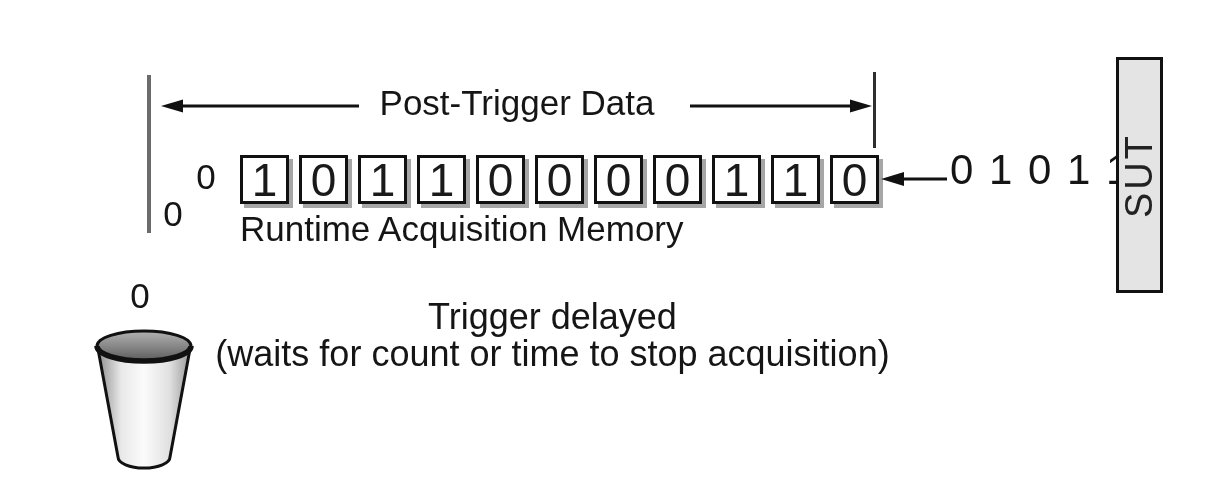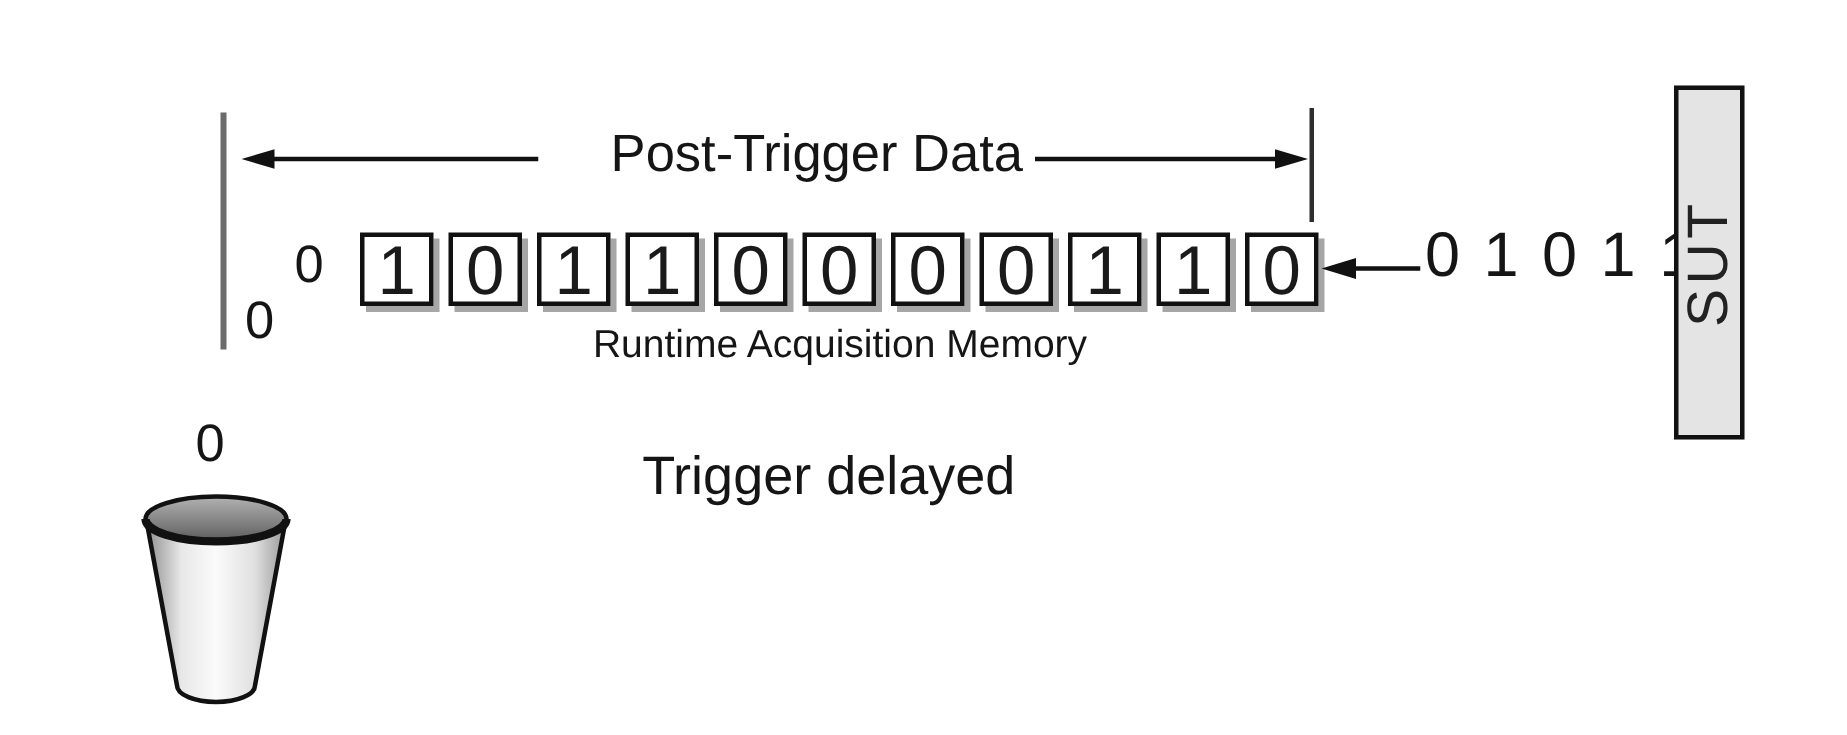--- a/index.html
+++ b/index.html
@@ -7,39 +7,39 @@
     position:relative;width:1231px;height:490px;background:#ffffff;overflow:hidden;
     font-family:"Liberation Sans","DejaVu Sans",sans-serif;color:#111111;
   }
   .abs{position:absolute;}
   .lbl{color:#151515;}
   
   #left-line{left:147px;top:75px;width:4px;height:158px;background:#6b6b6b;}
   #right-line{left:873px;top:72px;width:3px;height:76px;background:#2e2e2e;}
   
   #arrow-left-svg{left:161px;top:98px;}
-  #post-trigger-label{left:352px;top:84px;width:330px;text-align:right;font-size:35px;line-height:38px;white-space:nowrap;}
+  #post-trigger-label{left:352px;top:84px;width:330px;text-align:center;font-size:35px;line-height:38px;white-space:nowrap;}
   #arrow-right-svg{left:690px;top:98px;}
   
   #pre-bit{left:188px;top:151px;width:36px;text-align:center;font-size:35px;line-height:52px;}
   #memory-row{left:240px;top:155px;display:flex;gap:10px;}
   .mem-cell{
     width:49px;height:49px;box-sizing:border-box;border:3px solid #111;background:#ffffff;
     box-shadow:4px 4px 0 #a6a6a6;font-size:46px;line-height:44px;text-align:center;color:#1a1a1a;
   }
   #incoming-arrow-svg{left:881px;top:170px;}
   #incoming-bits{left:950px;top:148px;font-size:42px;line-height:44px;letter-spacing:2px;white-space:nowrap;}
   
   #sut-box{
     left:1116px;top:57px;width:47px;height:236px;box-sizing:border-box;
     background:#e4e4e4;border:3px solid #111;display:flex;align-items:center;justify-content:center;
   }
   #sut-box .vtext{transform:rotate(-90deg);font-size:38px;letter-spacing:3px;white-space:nowrap;color:#222;}
   
-  #runtime-label{left:240px;top:210px;width:640px;text-align:center;font-size:26px;line-height:38px;white-space:nowrap;}
+  #runtime-label{left:240px;top:210px;width:640px;font-size:35px;line-height:38px;white-space:nowrap;}
   #trigger-zero-top{left:155px;top:196px;width:36px;text-align:center;font-size:35px;line-height:36px;}
   #trigger-label{left:70px;top:233px;width:160px;text-align:center;font-size:36px;line-height:38px;}
   #trigger-zero-bottom{left:122px;top:278px;width:36px;text-align:center;font-size:35px;line-height:36px;}
   #bucket{left:90px;top:321px;}
   
   #caption{left:185px;top:298px;width:735px;text-align:center;font-size:36px;line-height:37px;}
 </style>
 </head>
 <body>
 
@@ -105,15 +105,16 @@
         <stop offset="1" stop-color="#5a5a5a"></stop>
       </linearGradient>
     </defs>
     <path d="M8,28 L28,136 A26,11 0 0 0 80,136 L100,28 Z" fill="url(#bodyGrad)" stroke="#111" stroke-width="3" stroke-linejoin="round"></path>
     <ellipse cx="54" cy="25" rx="47" ry="15" fill="url(#rimGrad)" stroke="#111" stroke-width="3"></ellipse>
     <path d="M7,25 A47,15 0 0 0 101,25" fill="none" stroke="#111" stroke-width="5.5"></path>
   </svg>
 
   <div class="abs lbl" id="caption">
     <div>Trigger delayed</div>
+    <div>(waits for count or time to stop acquisition)</div>
   </div>
 
 </div>
 
 </body></html>

